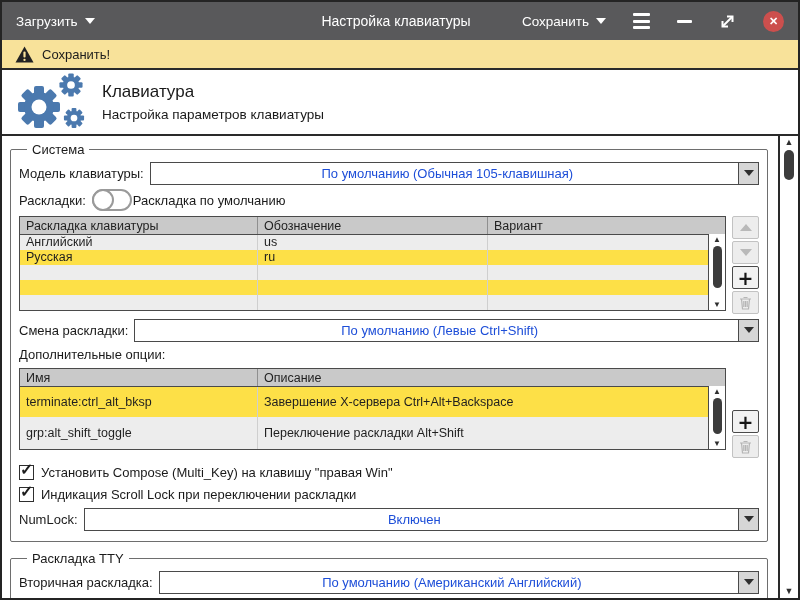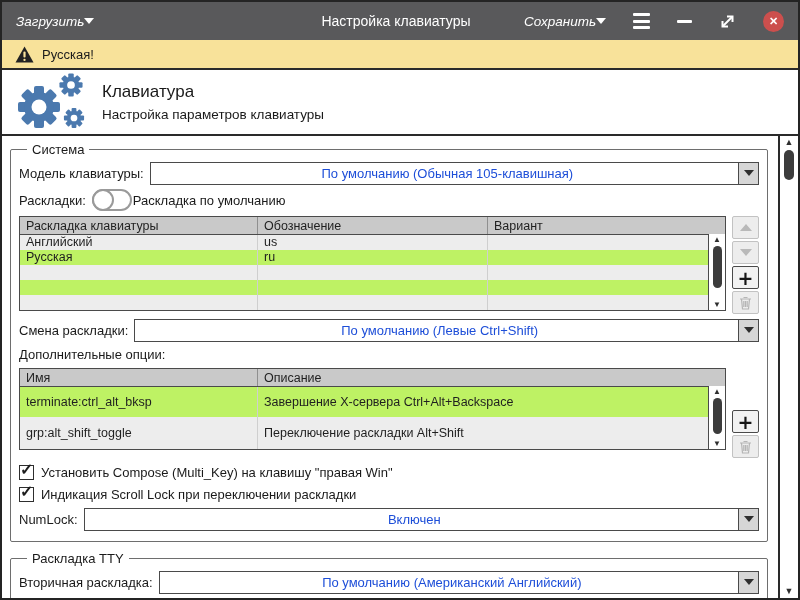--- a/index.html
+++ b/index.html
@@ -3,21 +3,21 @@
 <meta charset="utf-8">
 <style>
   * { box-sizing: border-box; margin: 0; padding: 0; }
   html,body { width:800px; height:600px; }
   body { font-family: "Liberation Sans", sans-serif; background:#fff; }
 
   .window { position:relative; width:800px; height:600px; border:2px solid #242424; background:#fff; overflow:hidden; }
 
   
   .titlebar { position:relative; height:38px; background:#59595b; display:flex; align-items:center; padding:0 14px; color:#fff; }
-  .tb-menu { display:flex; align-items:center; font-size:13.5px; cursor:pointer;font-style:italic; }
+  .tb-menu { display:flex; align-items:center; gap:7px; font-size:13.5px; cursor:pointer; }
   .tb-title { position:absolute; left:0; right:8px; text-align:center; font-size:14px; pointer-events:none; }
   .tb-right { margin-left:auto; display:flex; align-items:center; gap:27px; }
   .caret-down { width:0; height:0; border-left:5px solid transparent; border-right:5px solid transparent; border-top:6px solid #fff; display:inline-block; }
   .hamburger { display:flex; flex-direction:column; gap:3.5px; cursor:pointer; }
   .hamburger span { width:17px; height:3px; background:#fff; border-radius:1px; }
   .min-bar { width:15px; height:3px; background:#fff; border-radius:1px; cursor:pointer; }
   .max-icon { cursor:pointer; display:block; }
   .close-btn { width:21px; height:21px; border-radius:50%; background:#cc4f4d; color:#fff; font-size:11px; font-weight:bold; display:flex; align-items:center; justify-content:center; cursor:pointer; }
 
   
@@ -47,21 +47,21 @@
   .tri-up-dis { width:0; height:0; border-left:6px solid transparent; border-right:6px solid transparent; border-bottom:7px solid #b9b9b9; }
   .tri-down-dis { width:0; height:0; border-left:6px solid transparent; border-right:6px solid transparent; border-top:7px solid #b9b9b9; }
 
   
   .toggle { position:relative; width:40px; height:22px; border:2px solid #9a9a9a; border-radius:12px; background:#fff; cursor:pointer; margin-right:1px; }
   .toggle .knob { position:absolute; left:-2px; top:-2px; width:22px; height:22px; border:2px solid #9a9a9a; border-radius:50%; background:#fff; }
   .toggle-label { font-size:13px; color:#1a1a1a; }
 
   
   .table-zone { display:flex; align-items:flex-start; margin:3px 0; }
-  .dtable { position:relative; flex:1; border:1px solid #4a4a4a; background:#bef264; }
+  .dtable { position:relative; flex:1; border:1px solid #4a4a4a; background:#fde047; }
   .thead { display:grid; background:#c9c9c9; border-bottom:1px solid #4a4a4a; }
   .t1 .thead, .t1 .trow { grid-template-columns:238px 230px 1fr; }
   .t2 .thead, .t2 .trow { grid-template-columns:238px 1fr; }
   .thead > div { font-size:12.5px; color:#1f1f1f; padding:2px 0 0 6px; border-right:1px solid #8f8f8f; height:17px; }
   .thead > div:last-child { border-right:none; }
   .trow { display:grid; }
   .trow > div { font-size:12.5px; color:#1f1f1f; padding-left:6px; border-right:1px solid #cfcfcf; overflow:hidden; white-space:nowrap; }
   .trow > div:last-child { border-right:none; }
   .t1 .trow > div { height:15px; line-height:15px; }
   .t2 .trow.r1 > div { height:32px; line-height:32px; }
@@ -128,21 +128,21 @@
       <div class="close-btn">✕</div>
     </div>
   </div>
 
   <div class="warnbar">
     <svg width="19" height="17" viewBox="0 0 19 17">
       <polygon points="9.5,0.5 18.5,16.5 0.5,16.5" fill="#222222"></polygon>
       <rect x="8.4" y="5.5" width="2.2" height="6" rx="1" fill="#f8e29a"></rect>
       <rect x="8.4" y="12.7" width="2.2" height="2.2" rx="1" fill="#f8e29a"></rect>
     </svg>
-    <span class="txt">Русская!</span>
+    <span class="txt">Сохранить!</span>
   </div>
 
   <div class="pageheader">
     <svg width="86" height="60" viewBox="0 0 86 60">
       <g fill="#4b79ae">
         <g transform="translate(31,35)">
           <g>
             <rect x="-5" y="-21" width="10" height="10" rx="2"></rect>
             <rect x="-5" y="-21" width="10" height="10" rx="2" transform="rotate(45)"></rect>
             <rect x="-5" y="-21" width="10" height="10" rx="2" transform="rotate(90)"></rect>

